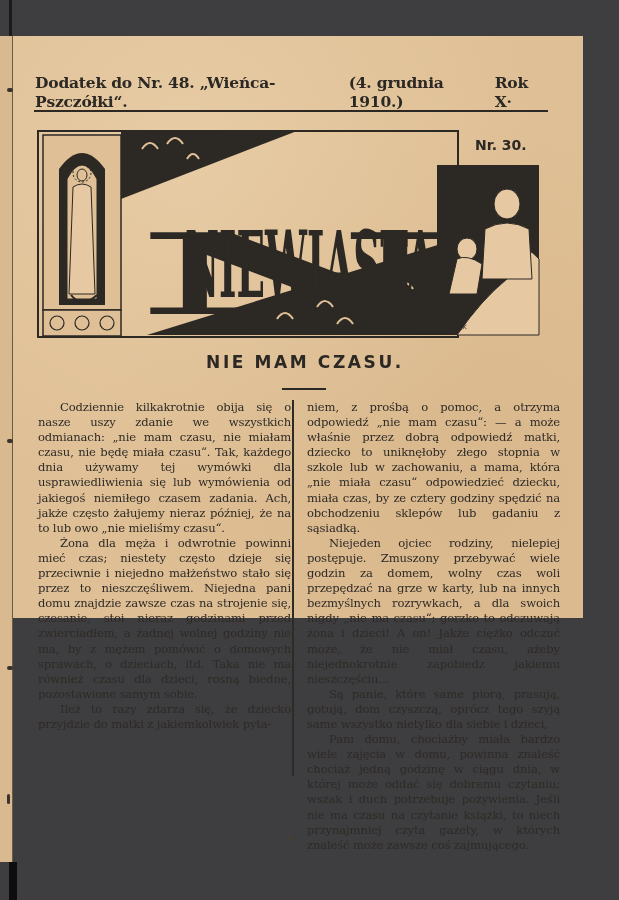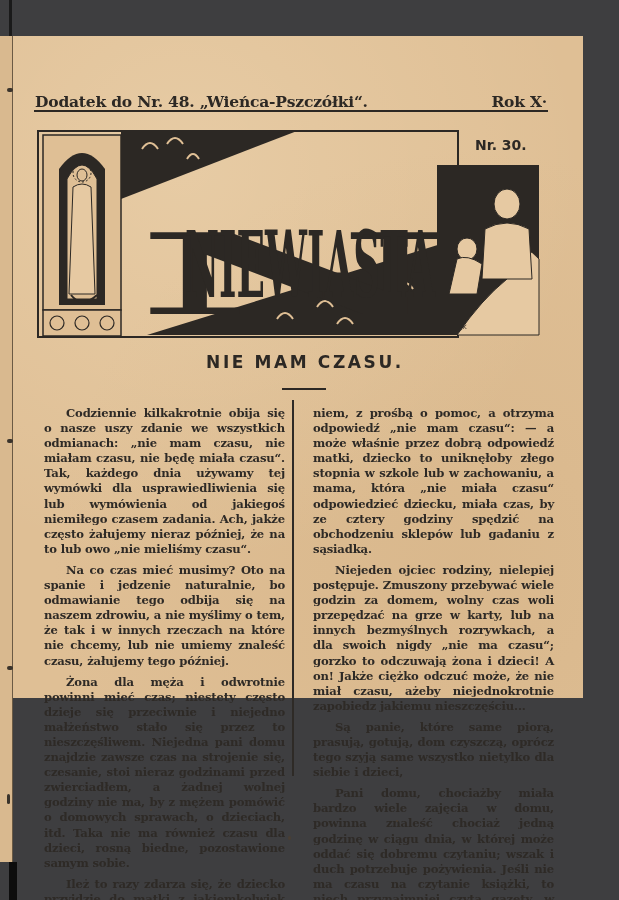--- a/index.html
+++ b/index.html
@@ -5,21 +5,21 @@
     html, body { margin:0; padding:0; }
     body {
       width:619px; height:900px; background:#3e3e40; position:relative; overflow:hidden;
       font-family:"DejaVu Serif", serif;
     }
     .left-sliver { position:absolute; left:0; top:36px; width:12px; height:826px; background:#d9b98f; border-right:1px solid #6b5a44; }
     .left-sliver .mark { position:absolute; left:7px; width:6px; height:4px; background:#3a332b; border-radius:2px; }
     .black-strip { position:absolute; left:9px; top:862px; width:8px; height:38px; background:#0d0d0d; }
     .top-strip { position:absolute; left:9px; top:0; width:3px; height:36px; background:#1a1a1a; }
     .page {
-      position:absolute; left:13px; top:36px; width:570px; height:662px;
+      position:absolute; left:13px; top:36px; width:570px; height:582px;
       background:#dfbf95;
       background-image: radial-gradient(circle at 30% 20%, rgba(255,240,210,0.25), rgba(0,0,0,0) 60%),
                         radial-gradient(circle at 80% 80%, rgba(190,150,100,0.18), rgba(0,0,0,0) 60%);
       color:#2e2a26;
     }
     .header-line {
       position:absolute; left:22px; top:51px; width:512px; height:24px;
       display:flex; justify-content:space-between; align-items:flex-end;
       font-family:"DejaVu Serif", serif; font-weight:bold; font-size:15.5px; letter-spacing:-0.2px;
       color:#2c2824;
@@ -36,41 +36,42 @@
       position:absolute; left:0; top:316px; width:584px; text-align:center;
       font-family:"DejaVu Sans", sans-serif; font-weight:bold; font-size:17px; letter-spacing:2.6px; color:#2c2824;
     }
     .title-rule { position:absolute; left:269px; top:352px; width:44px; height:1.5px; background:#2c2824; }
     .col {
       position:absolute; top:364px; font-family:"DejaVu Serif", serif; font-size:11.6px; line-height:15.1px;
       color:#2e2a26; text-align:justify; letter-spacing:-0.15px;
     }
     .col-left { left:25px; width:253px; }
     .col-right { left:294px; width:253px; }
-    .col p { margin:6px; text-indent:22px;font-weight:bold; }
+    .col p { margin:0; text-indent:22px; }
     .col p.cont { text-indent:0; }
     .col-rule { position:absolute; left:279px; top:364px; width:1.5px; height:376px; background:#2e2a26; }
     .specks span { position:absolute; background:#4a3f33; border-radius:50%; }
   </style>
 </head>
 <body>
 
 <div class="top-strip"></div>
 <div class="left-sliver">
   <div class="mark" style="top:52px"></div>
   <div class="mark" style="top:403px"></div>
   <div class="mark" style="top:630px"></div>
   <div class="mark" style="top:758px;height:10px;width:3px"></div>
 </div>
 <div class="black-strip"></div>
 
 <div class="page">
 
   <div class="header-line">
     <span>Dodatek do Nr. 48. „Wieńca-Pszczółki“.</span>
+    <span>(4. grudnia 1910.)</span>
     <span>Rok X·</span>
   </div>
   <div class="header-rule"></div>
 
   <div class="masthead">
     <svg width="503" height="210" viewBox="0 0 503 210">
 
       <rect x="1" y="2" width="420" height="206" fill="none" stroke="#2c2824" stroke-width="2"></rect>
 
       <rect x="6" y="6" width="78" height="175" fill="#dfbf95" stroke="#2c2824" stroke-width="1.5"></rect>
@@ -104,21 +105,20 @@
       <text x="424" y="200" font-family="DejaVu Sans, sans-serif" font-size="6" fill="#2c2824">JK</text>
     </svg>
   </div>
   <div class="issue-no">Nr. 30.</div>
 
   <div class="article-title">NIE MAM CZASU.</div>
   <div class="title-rule"></div>
 
   <div class="col col-left">
     <p>Codziennie kilkakrotnie obija się o nasze uszy zdanie we wszystkich odmianach: „nie mam czasu, nie miałam czasu, nie będę miała czasu“. Tak, każdego dnia używamy tej wymówki dla usprawiedliwienia się lub wymówienia od jakiegoś niemiłego czasem zadania. Ach, jakże często żałujemy nieraz później, że na to lub owo „nie mieliśmy czasu“.</p>
-    <p>Na co czas mieć musimy? Oto na spanie i jedzenie naturalnie, bo odmawianie tego odbija się na naszem zdrowiu, a nie myślimy o tem, że tak i w innych rzeczach na które nie chcemy, lub nie umiemy znaleść czasu, żałujemy tego później.</p>
     <p>Żona dla męża i odwrotnie powinni mieć czas; niestety często dzieje się przeciwnie i niejedno małżeństwo stało się przez to nieszczęśliwem. Niejedna pani domu znajdzie zawsze czas na strojenie się, czesanie, stoi nieraz godzinami przed zwierciadłem, a żadnej wolnej godziny nie ma, by z mężem pomówić o domowych sprawach, o dzieciach, itd. Taka nie ma również czasu dla dzieci, rosną biedne, pozostawione samym sobie.</p>
     <p>Ileż to razy zdarza się, że dziecko przyjdzie do matki z jakiemkolwiek pyta-</p>
   </div>
   <div class="col-rule"></div>
   <div class="col col-right">
     <p class="cont">niem, z prośbą o pomoc, a otrzyma odpowiedź „nie mam czasu“: — a może właśnie przez dobrą odpowiedź matki, dziecko to uniknęłoby złego stopnia w szkole lub w zachowaniu, a mama, która „nie miała czasu“ odpowiedzieć dziecku, miała czas, by ze cztery godziny spędzić na obchodzeniu sklepów lub gadaniu z sąsiadką.</p>
     <p>Niejeden ojciec rodziny, nielepiej postępuje. Zmuszony przebywać wiele godzin za domem, wolny czas woli przepędzać na grze w karty, lub na innych bezmyślnych rozrywkach, a dla swoich nigdy „nie ma czasu“; gorzko to odczuwają żona i dzieci! A on! Jakże ciężko odczuć może, że nie miał czasu, ażeby niejednokrotnie zapobiedz jakiemu nieszczęściu...</p>
     <p>Są panie, które same piorą, prasują, gotują, dom czyszczą, oprócz tego szyją same wszystko nietylko dla siebie i dzieci,</p>
     <p>Pani domu, chociażby miała bardzo wiele zajęcia w domu, powinna znaleść chociaż jedną godzinę w ciągu dnia, w której może oddać się dobremu czytaniu; wszak i duch potrzebuje pożywienia. Jeśli nie ma czasu na czytanie książki, to niech przynajmniej czyta gazety, w których znaleść może zawsze coś zajmującego.</p>
   </div>

